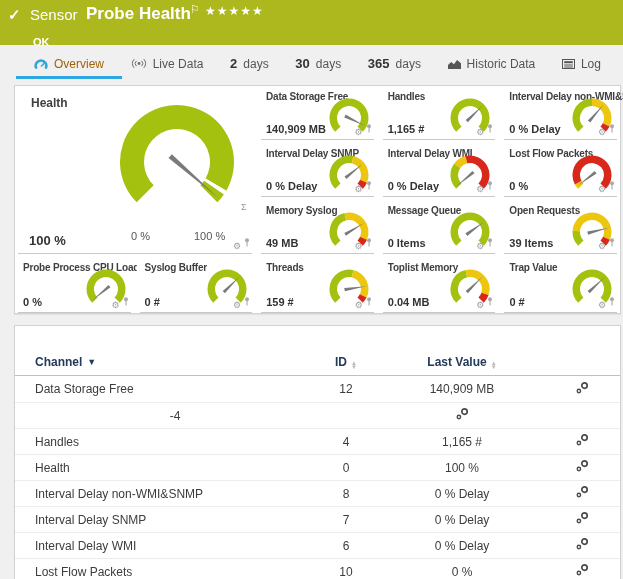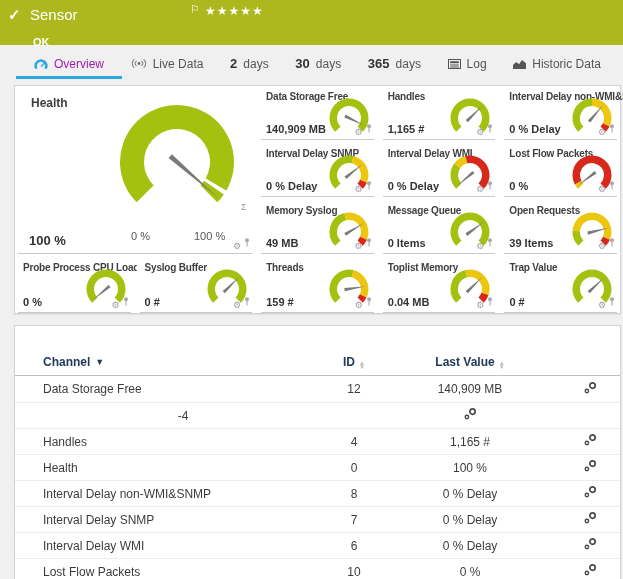--- a/index.html
+++ b/index.html
@@ -17,21 +17,21 @@
   .hdr-title{position:absolute;left:86px;top:4px;font-weight:bold;font-size:17px;white-space:nowrap}
   .hdr-flag{position:absolute;left:190px;top:3px;font-size:11px}
   .hdr-stars{position:absolute;left:205px;top:4px;font-size:12px;letter-spacing:1px}
   .hdr-status{position:absolute;left:33px;top:36px;font-size:11px;font-weight:bold}
   
   .tabs{height:33px;margin-top:2px;display:flex;align-items:stretch;justify-content:space-between;
         padding:0 18px 0 30px}
   .tab{display:flex;align-items:center;gap:6px;font-size:12px;color:#555;position:relative;
        padding:0 4px;cursor:pointer;white-space:nowrap}
   .tab .tnum{font-weight:bold;color:#333;font-size:13px}
-  .tab.active{color:#a21caf}
+  .tab.active{color:#a16207}
   .tab.active::after{content:'';position:absolute;left:-14px;right:-14px;bottom:1px;height:3px;background:#2ea6df}
   .ticon{display:flex;align-items:center}
   
   .panel{margin:5px 2px 11px 14px;width:607px;background:#fff;border:1px solid #d2d2d2;
          box-shadow:0 1px 1px rgba(0,0,0,.05)}
   
   .g-top{display:flex;height:168px;gap:3px}
   .health{width:240px;position:relative;flex:none}
   .health .ht{position:absolute;left:16px;top:10px;font-size:12px;font-weight:bold;color:#3f3f3f}
   .health .hv{position:absolute;left:14px;bottom:6px;font-size:13px;font-weight:bold;color:#333}
@@ -45,37 +45,38 @@
   .tile::after,.health::after{content:'';position:absolute;left:3px;right:3px;bottom:0;height:1px;background:#c9c9c9}
   .tile .t{position:absolute;left:8px;top:5px;right:2px;font-size:10px;font-weight:bold;color:#3f3f3f;
            white-space:nowrap;letter-spacing:-0.2px}
   .tile svg.g{position:absolute;right:5px;top:10px}
   .tile .v{position:absolute;left:8px;bottom:5px;font-size:11px;font-weight:bold;color:#333;white-space:nowrap}
   .ic{position:absolute;right:5px;bottom:3px;display:flex;gap:3px;align-items:flex-end}
   .ic .gear{font-size:9px;color:#9e9e9e;line-height:9px;cursor:pointer}
   
   .tpanel{margin-top:8px;padding-top:22px;height:300px}
   .trow{display:grid;grid-template-columns:280px 62px 170px 70px 1fr;align-items:center;height:26px;
-        padding-left:28px;font-size:12px;color:#3c3c3c}
+        padding-left:20px;font-size:12px;color:#3c3c3c}
   .trow + .trow{border-top:1px solid #ececec}
   .thead{height:28px;border-bottom:1px solid #c0c0c0;color:#223a5c;font-weight:bold}
   .c-id,.c-lv,.c-ln{text-align:center}
   .c-ch{display:flex;align-items:center;gap:5px}
   .caret{font-size:9px;color:#223a5c}
   .sort{display:inline-flex;flex-direction:column;font-size:6px;line-height:4px;color:#b8b8b8;
         vertical-align:middle;margin-left:4px}
   .hwrap{display:inline-flex;align-items:flex-end;justify-content:center}
   .c-ln span{cursor:pointer;display:inline-flex}
 </style>
 </head>
 <body>
 
 <div class="hdr">
   <span class="hdr-check">✓</span>
   <span class="hdr-kind">Sensor</span>
+  <span class="hdr-title">Probe Health</span>
   <span class="hdr-flag">⚐</span>
   <span class="hdr-stars">★★★★★</span>
   <span class="hdr-status">OK</span>
 </div>
 
 <div class="tabs">
     <div class="tab active">
       <span class="ticon">
         <svg width="14" height="11" viewBox="0 0 14 11">
           <path d="M2 9.5 A5.3 5.3 0 1 1 12 9.5" fill="none" stroke="#2ea6df" stroke-width="2.6" stroke-linecap="round"></path>
@@ -101,35 +102,35 @@
       <span class="tnum">30</span>
       <span>days</span>
     </div>
     <div class="tab">
       <span class="tnum">365</span>
       <span>days</span>
     </div>
     <div class="tab">
       <span class="ticon">
         <svg width="13" height="10" viewBox="0 0 13 10">
+          <path d="M0 10 L0 6 L3.2 3 L6 5.2 L9 1 L13 4.2 L13 10 Z" fill="#555"></path>
+        </svg>
+      </span>
+      <span>Historic Data</span>
+    </div>
+    <div class="tab">
+      <span class="ticon">
+        <svg width="13" height="10" viewBox="0 0 13 10">
           <rect x="0.5" y="0.5" width="12" height="9" fill="none" stroke="#555"></rect>
           <rect x="2.2" y="2.2" width="8.6" height="2" fill="#555"></rect>
           <line x1="2.2" y1="6" x2="10.8" y2="6" stroke="#555"></line>
           <line x1="2.2" y1="8" x2="10.8" y2="8" stroke="#555"></line>
         </svg>
       </span>
       <span>Log</span>
-    </div>
-    <div class="tab">
-      <span class="ticon">
-        <svg width="13" height="10" viewBox="0 0 13 10">
-          <path d="M0 10 L0 6 L3.2 3 L6 5.2 L9 1 L13 4.2 L13 10 Z" fill="#555"></path>
-        </svg>
-      </span>
-      <span>Historic Data</span>
     </div>
   </div>
 
 <div class="panel">
   <div class="g-top">
     <div class="tile health">
       <div class="ht">Health</div>
       <span class="sigma">Σ</span>
       <div class="hs0">0 %</div>
       <div class="hs1">100 %</div>

